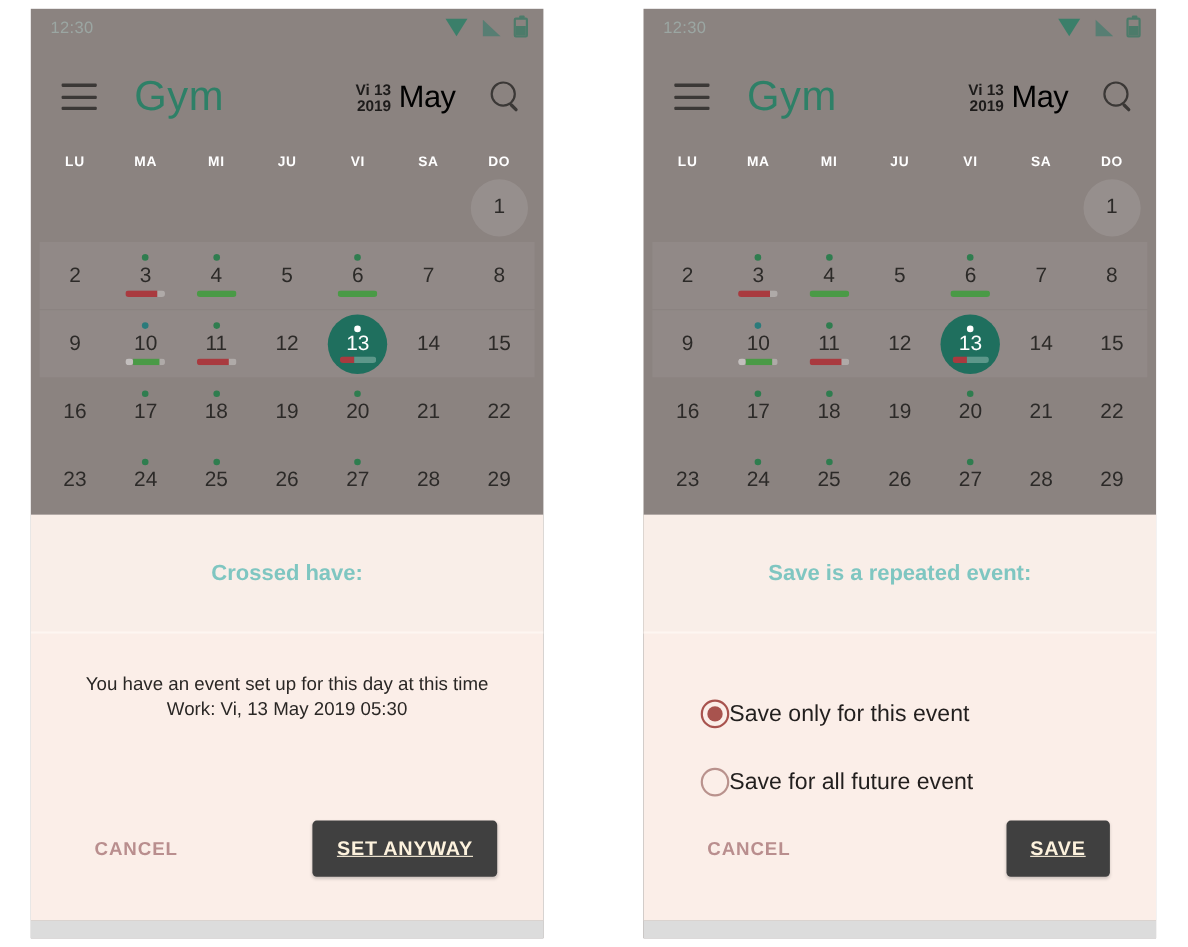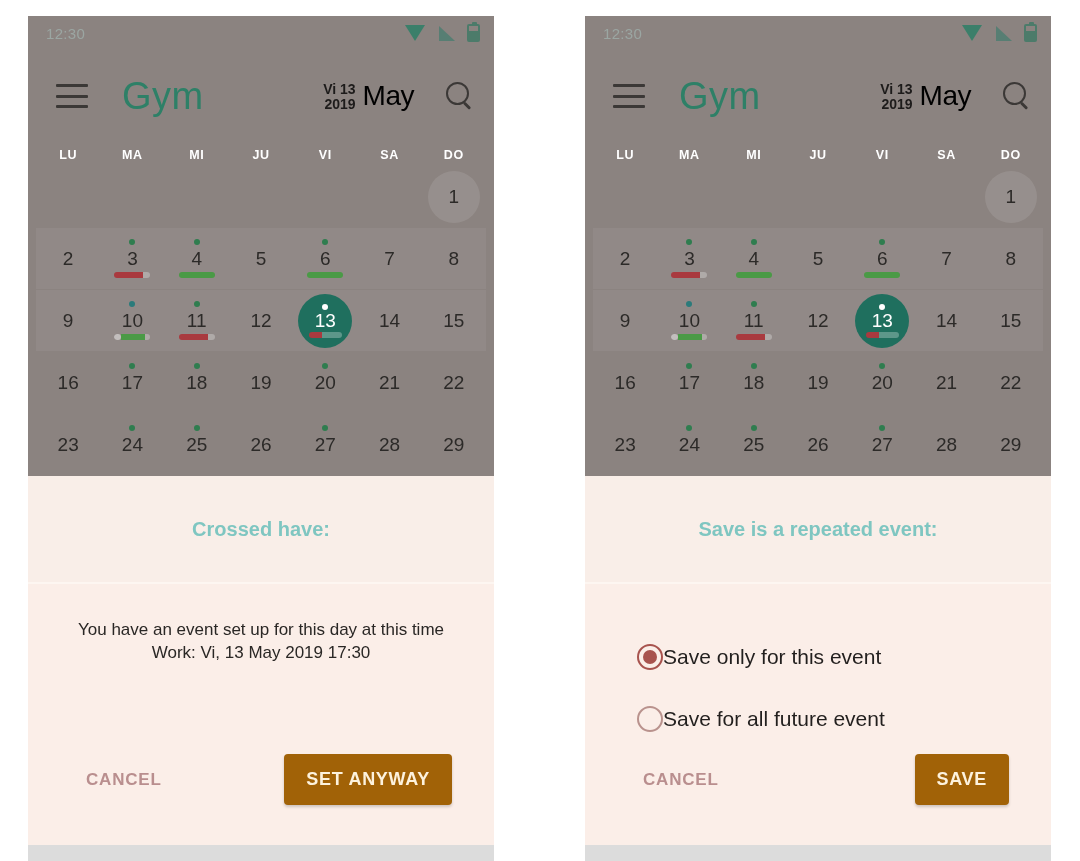--- a/index.html
+++ b/index.html
@@ -10,21 +10,20 @@
     overflow: hidden;
   }
   .stage {
     position: relative;
     width: 1080px; height: 861px;
     background: #ffffff;
     display: flex;
     gap: 91px;
     padding-left: 28px;
     padding-top: 8px;
-    align-items: flex-end;
   }
   .phone {
     position: relative;
     width: 466px;
     height: 845px;
     background: #8b8380;
     overflow: hidden;
     display: flex;
     flex-direction: column;
   }
@@ -263,31 +262,32 @@
     color: #b98e8e;
     font-size: 17px;
     font-weight: bold;
     letter-spacing: .8px;
     background: none; border: 0;
     cursor: pointer;
     font-family: inherit;
   }
   .actions-spacer { flex: 1; }
   .btn-filled {
-    background: #a16207;
+    background: #404040;
     color: #fdf2dd;
     font-size: 18px;
     font-weight: bold;
     letter-spacing: .7px;
     border: 0;
     border-radius: 4px;
     padding: 15px 22px;
     cursor: pointer;
     font-family: inherit;
     box-shadow: 0 2px 3px rgba(0,0,0,.18);
+    text-decoration: underline;
   }
   .navbar {
     height: 16px;
     flex: 0 0 16px;
     background: #dcdcdc;
   }
 </style>
 </head>
 <body>
 
@@ -487,21 +487,21 @@
         </div>
     </div>
 
     <div class="sheet">
       <div class="sheet-title-wrap">
         <div class="sheet-title">Crossed have:</div>
       </div>
       <div class="sheet-body">
         <div class="sheet-message">
           <div>You have an event set up for this day at this time</div>
-          <div>Work: Vi, 13 May 2019 17:30</div>
+          <div>Work: Vi, 13 May 2019 05:30</div>
         </div>
         <div class="sheet-actions">
           <button class="btn-text">CANCEL</button>
           <span class="actions-spacer"></span>
           <button class="btn-filled">SET ANYWAY</button>
         </div>
       </div>
     </div>
     <div class="navbar"></div>
   </div>

